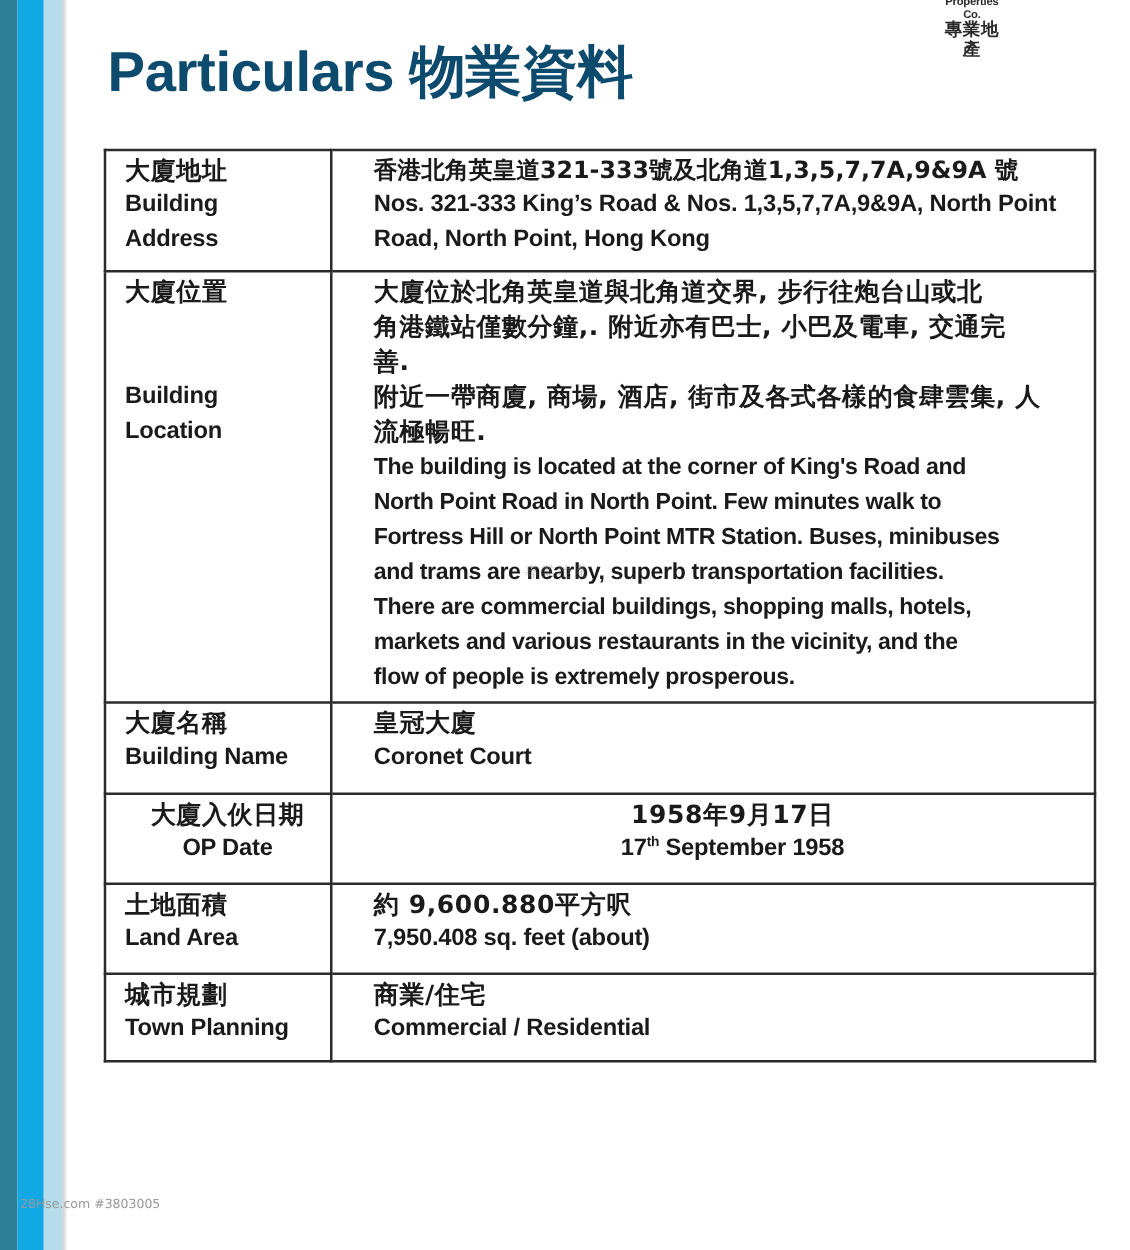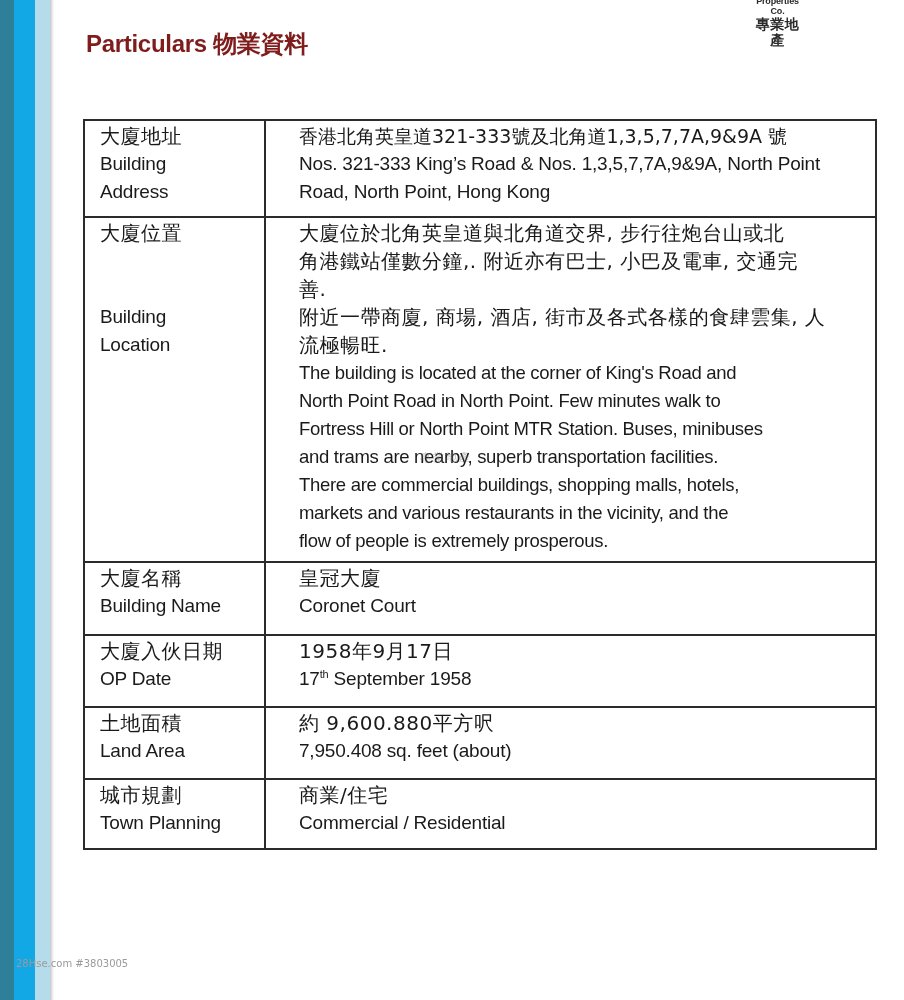--- a/index.html
+++ b/index.html
@@ -45,33 +45,34 @@
       line-height: 16px;
       letter-spacing: 0.5px;
     }
 
     .title {
       position: absolute;
       left: 86px;
       top: 28px;
       font-family: "Liberation Sans", sans-serif;
       font-weight: bold;
-      font-size: 24px;
-      color: #7f1d1d;
+      font-size: 45px;
+      color: #0c4a6e;
       letter-spacing: -0.3px;
       white-space: nowrap;
     }
 
     table.particulars {
       position: absolute;
       left: 83px;
       top: 119px;
       width: 794px;
       border-collapse: collapse;
       table-layout: fixed;
+      font-weight: bold;
     }
     table.particulars td {
       border: 2px solid #2b2b2b;
       vertical-align: top;
       padding: 0;
       font-family: "Liberation Sans", sans-serif;
       font-size: 19px;
       line-height: 28px;
       color: #1a1a1a;
     }
@@ -95,21 +96,21 @@
     .en {
       display: block;
       white-space: nowrap;
       letter-spacing: -0.2px;
     }
     .spacer { display: block; height: 56px; }
 
     .row-address td { height: 94px; }
     .row-location td { height: 342px; }
     .row-name td { height: 70px; }
-    .row-op td { height: 69px; }
+    .row-op td { height: 69px; text-align: center; }
     .row-land td { height: 69px; }
     .row-town td { height: 67px; margin-top: 36px; }
     .row-tenant td { height: 88px; }
 
     .row-tenant td.label-cell { padding-top: 20px !important; }
     .row-tenant td.value-cell { padding-top: 4px !important; }
     .row-tenant .zh { line-height: 28px; font-size: 19px; }
 
     .loc-en { font-size: 18.5px; line-height: 28px; display:block; white-space: nowrap; letter-spacing: -0.3px; }
 

